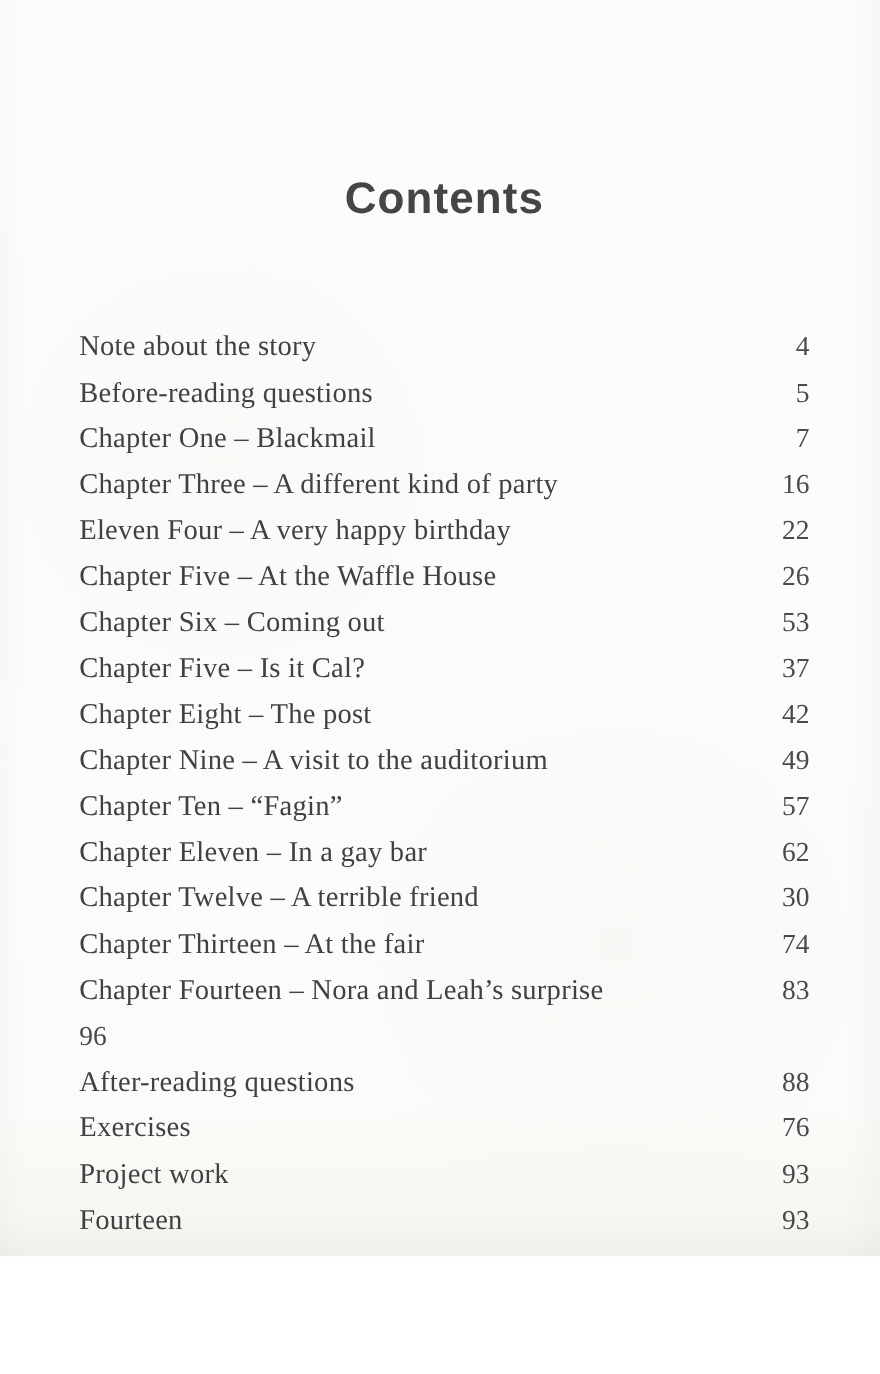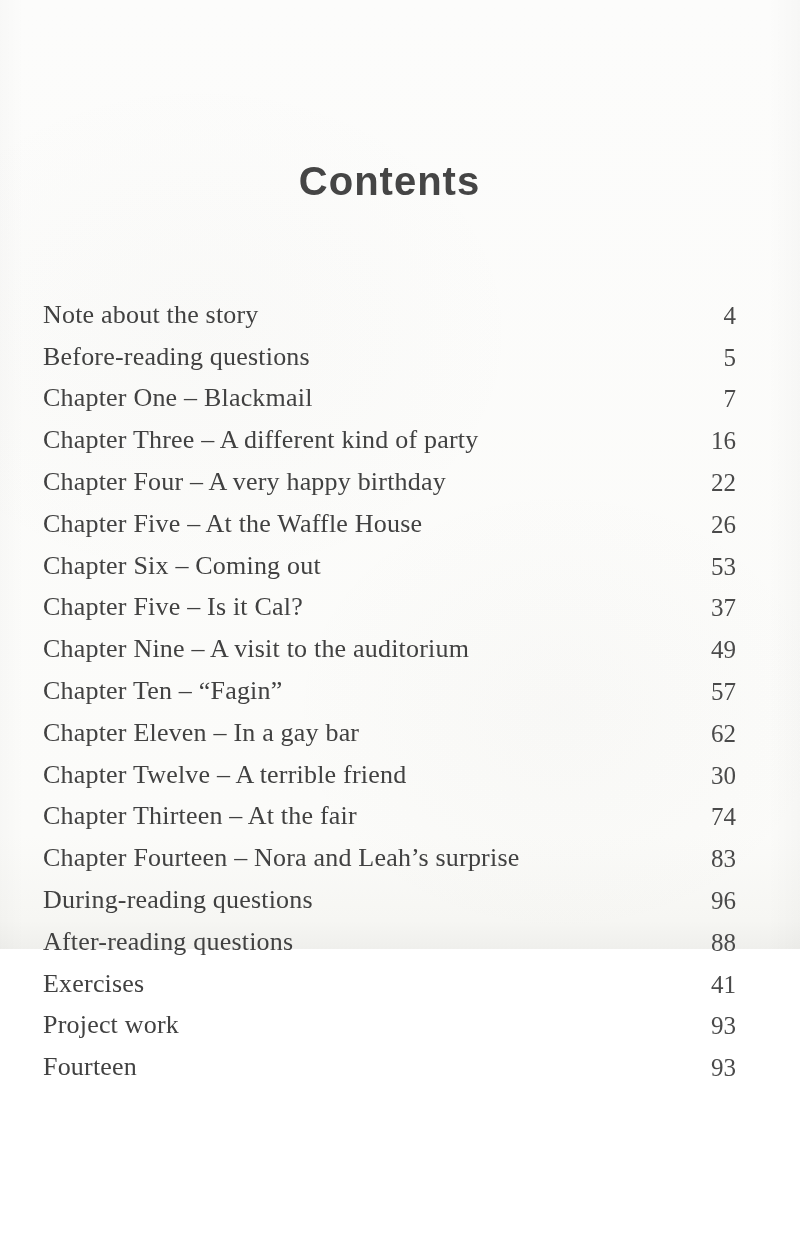--- a/index.html
+++ b/index.html
@@ -8,23 +8,23 @@
   }
   body {
     width: 800px;
     height: 1249px;
     overflow: hidden;
     font-family: "Liberation Serif", serif;
   }
   .page {
     position: relative;
     width: 800px;
-    height: 949px;
+    height: 1142px;
     box-sizing: border-box;
-    padding: 158px 64px 0 43px;
+    padding: 158px 64px 0 72px;
     background:
       linear-gradient(to right, rgba(0,0,0,0.015), rgba(0,0,0,0) 3%, rgba(0,0,0,0) 96%, rgba(0,0,0,0.02)),
       radial-gradient(ellipse 60% 40% at 25% 35%, rgba(120,115,105,0.02), rgba(0,0,0,0) 70%),
       radial-gradient(ellipse 50% 35% at 70% 75%, rgba(120,115,105,0.025), rgba(0,0,0,0) 70%),
       linear-gradient(to bottom, #fcfcfb 0%, #fbfbf9 88%, #f6f6f3 97%, #efefec 100%);
   }
   .title {
     margin: 0;
     text-align: center;
     font-family: "Liberation Sans", sans-serif;
@@ -74,39 +74,43 @@
     <span class="toc-page">7</span>
   </div>
 
 
   <div class="toc-row">
     <span class="toc-label">Chapter Three – A different kind of party</span>
     <span class="toc-page">16</span>
   </div>
 
   <div class="toc-row">
-    <span class="toc-label">Chapter Four – A very happy birthday</span>
+    <span class="toc-label">Eleven Four – A very happy birthday</span>
     <span class="toc-page">22</span>
   </div>
 
   <div class="toc-row">
     <span class="toc-label">Chapter Five – At the Waffle House</span>
     <span class="toc-page">26</span>
   </div>
 
   <div class="toc-row">
     <span class="toc-label">Chapter Six – Coming out</span>
     <span class="toc-page">53</span>
   </div>
 
   <div class="toc-row">
     <span class="toc-label">Chapter Five – Is it Cal?</span>
     <span class="toc-page">37</span>
   </div>
 
+  <div class="toc-row">
+    <span class="toc-label">Chapter Eight – The post</span>
+    <span class="toc-page">42</span>
+  </div>
 
   <div class="toc-row">
     <span class="toc-label">Chapter Nine – A visit to the auditorium</span>
     <span class="toc-page">49</span>
   </div>
 
   <div class="toc-row">
     <span class="toc-label">Chapter Ten – “Fagin”</span>
     <span class="toc-page">57</span>
   </div>
@@ -125,32 +129,31 @@
     <span class="toc-label">Chapter Thirteen – At the fair</span>
     <span class="toc-page">74</span>
   </div>
 
   <div class="toc-row">
     <span class="toc-label">Chapter Fourteen – Nora and Leah’s surprise</span>
     <span class="toc-page">83</span>
   </div>
 
   <div class="toc-row">
-    <span class="toc-label">During-reading questions</span>
     <span class="toc-page">96</span>
   </div>
 
   <div class="toc-row">
     <span class="toc-label">After-reading questions</span>
     <span class="toc-page">88</span>
   </div>
 
   <div class="toc-row">
     <span class="toc-label">Exercises</span>
-    <span class="toc-page">41</span>
+    <span class="toc-page">76</span>
   </div>
 
   <div class="toc-row">
     <span class="toc-label">Project work</span>
     <span class="toc-page">93</span>
   </div>
 
   <div class="toc-row">
     <span class="toc-label">Fourteen</span>
     <span class="toc-page">93</span>

